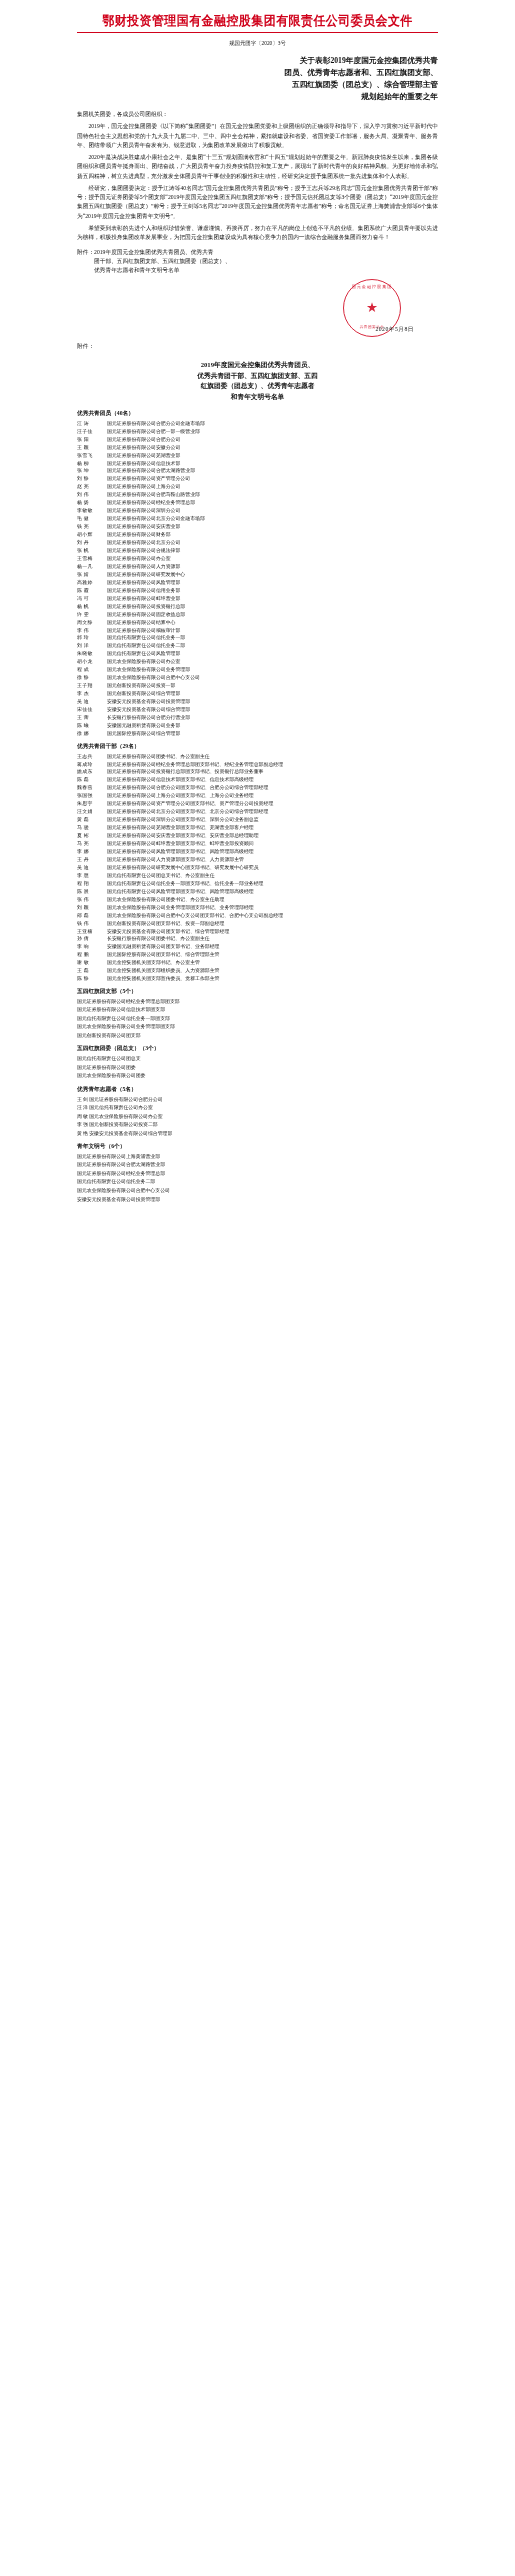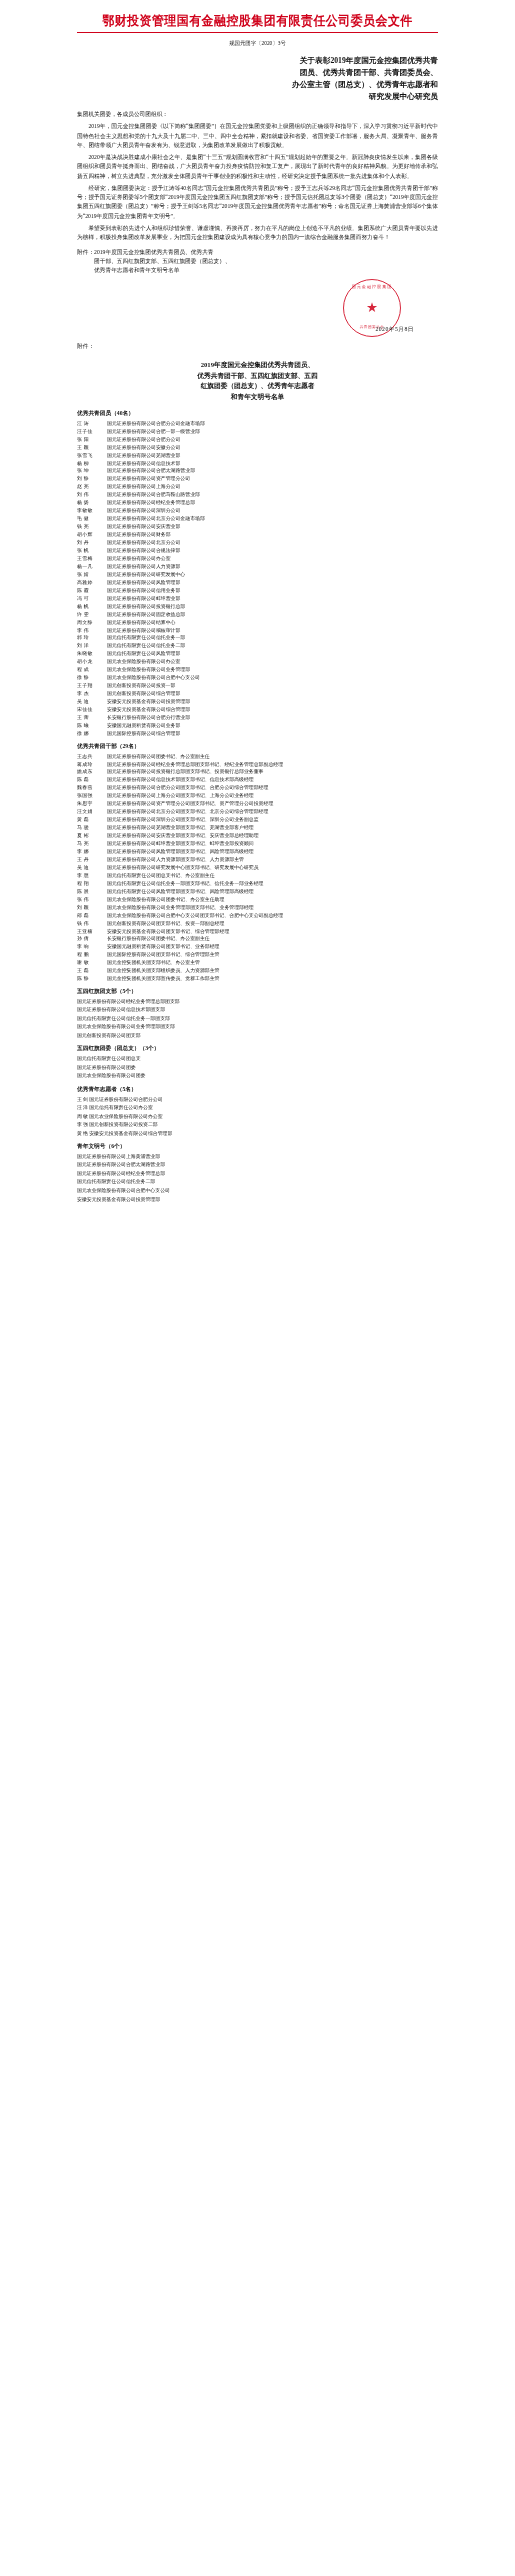--- a/index.html
+++ b/index.html
@@ -162,23 +162,23 @@
 <body>
 
 <div class="page">
 
   <div class="redhead">鄂财投资管理国有金融控股集团有限责任公司委员会文件</div>
   <div class="redrule"></div>
   <div class="docnum">规国元团字〔2020〕3号</div>
 
   <div class="doc-title">
     <span class="ln">关于表彰2019年度国元金控集团优秀共青</span>
-    <span class="ln">团员、优秀共青团干部、共青团委员会、</span>
-    <span class="ln">办公室主管（团总支）、优秀青年志愿者和</span>
-    <span class="ln">研究发展中心研究员</span>
+    <span class="ln">团员、优秀青年志愿者和、五四红旗团支部、</span>
+    <span class="ln">五四红旗团委（团总支）、综合管理部主管</span>
+    <span class="ln">规划起始年的重要之年</span>
   </div>
 
   <p class="body noindent">集团机关团委，各成员公司团组织：</p>
   <p class="body">2019年，国元金控集团团委《以下简称“集团团委”）在国元金控集团党委和上级团组织的正确领导和指导下，深入学习贯彻习近平新时代中国特色社会主义思想和党的十九大及十九届二中、三中、四中全会精神，紧扣就建设和省委、省国资委工作部署，服务大局、凝聚青年、服务青年、团结带领广大团员青年奋发有为、锐意进取，为集团改革发展做出了积极贡献。</p>
   <p class="body">2020年是决战决胜建成小康社会之年、是集团“十三五”规划圆满收官和“十四五”规划起始年的重要之年。新冠肺炎疫情发生以来，集团各级团组织和团员青年挺身而出、团结奋战，广大团员青年奋力投身疫情防控和复工复产，展现出了新时代青年的良好精神风貌。为更好地传承和弘扬五四精神，树立先进典型，充分激发全体团员青年干事创业的积极性和主动性，经研究决定授予集团系统一批先进集体和个人表彰。</p>
   <p class="body">经研究，集团团委决定：授予江涛等40名同志“国元金控集团优秀共青团员”称号；授予王志兵等29名同志“国元金控集团优秀共青团干部”称号；授予国元证券团委等5个团支部“2019年度国元金控集团五四红旗团支部”称号；授予国元信托团总支等3个团委（团总支）“2019年度国元金控集团五四红旗团委（团总支）”称号；授予王剑等5名同志“2019年度国元金控集团优秀青年志愿者”称号；命名国元证券上海黄浦营业部等6个集体为“2019年度国元金控集团青年文明号”。</p>
   <p class="body">希望受到表彰的先进个人和组织珍惜荣誉、谦虚谨慎、再接再厉，努力在平凡的岗位上创造不平凡的业绩。集团系统广大团员青年要以先进为榜样，积极投身集团改革发展事业，为把国元金控集团建设成为具有核心竞争力的国内一流综合金融服务集团而努力奋斗！</p>
 
   <div class="attach">
     <p class="body l1" style="text-indent:0;margin:0;">附件：2019年度国元金控集团优秀共青团员、优秀共青</p>

